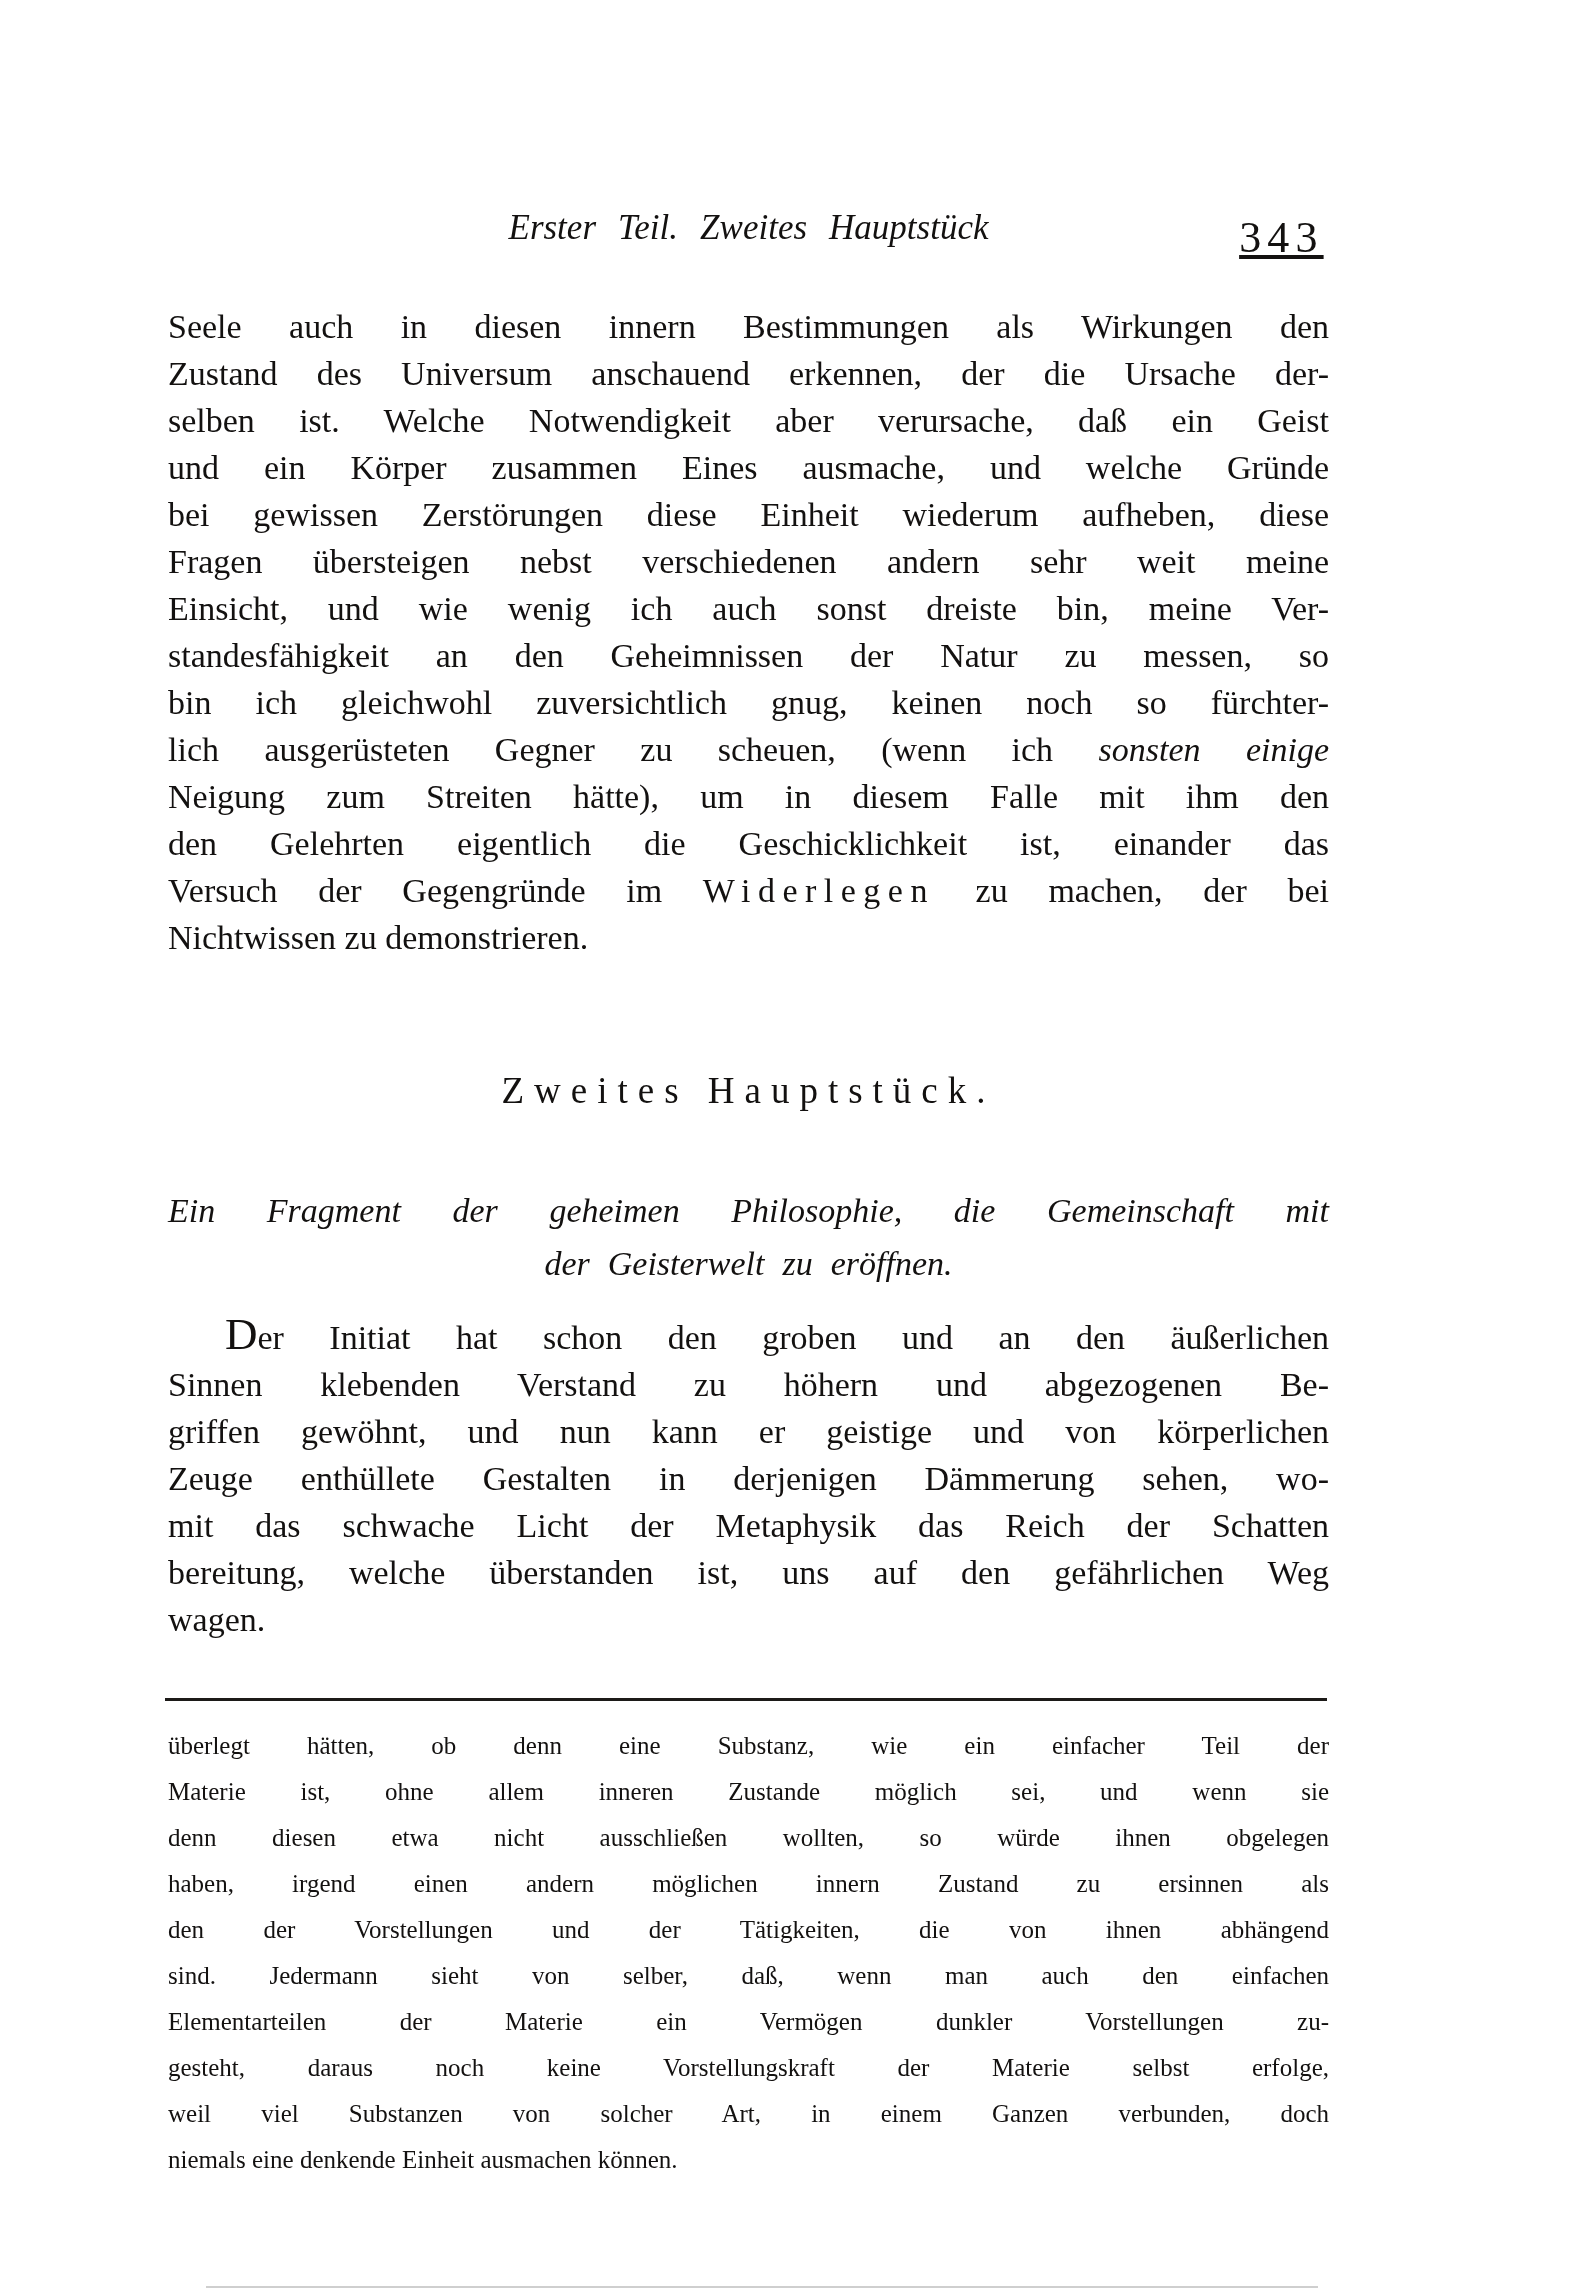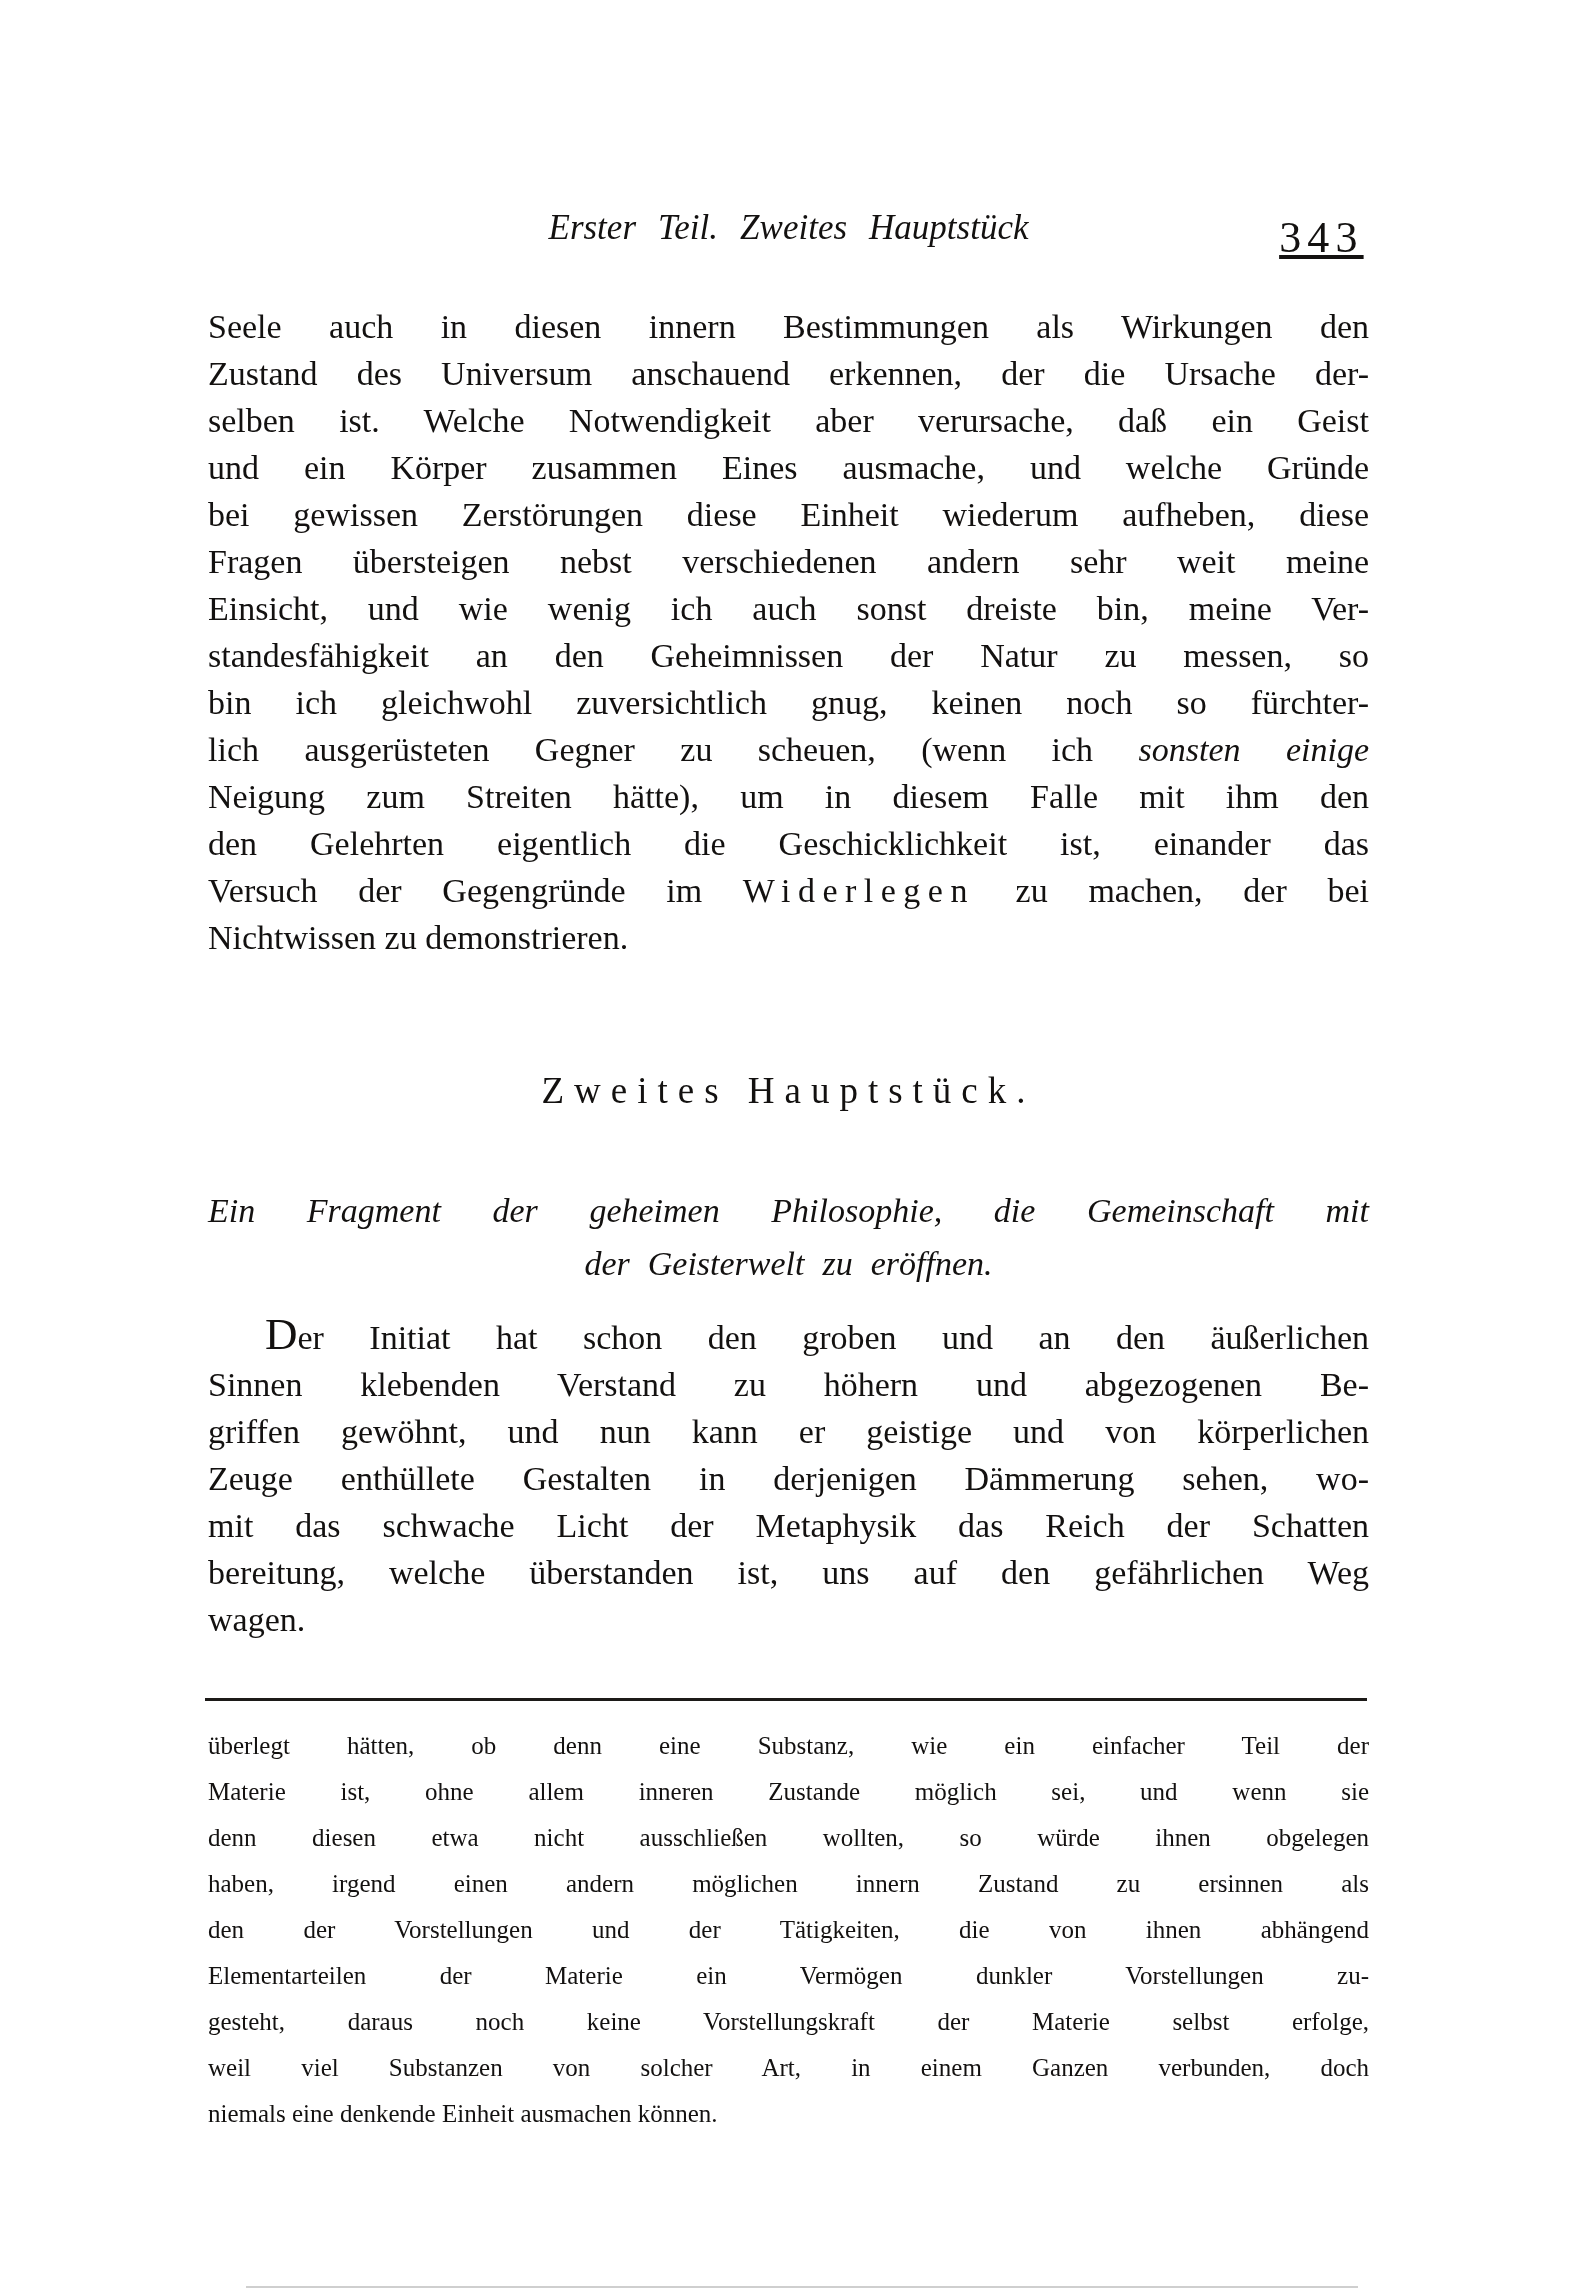--- a/index.html
+++ b/index.html
@@ -8,21 +8,20 @@
     background: #ffffff;
   }
   .page {
     position: relative;
     width: 1529px;
     height: 2296px;
     background: #ffffff;
     color: #131110;
     font-family: "Liberation Serif", "DejaVu Serif", serif;
     overflow: hidden;
-    margin-left: 40px;
   }
   .column { position: absolute; left: 168px; width: 1161px; }
 
   
   .running-header {
     top: 208px;
     height: 56px;
     font-style: italic;
     font-size: 35px;
     text-align: center;
@@ -159,20 +158,21 @@
   </div>
 
   <div class="footnote-rule"></div>
 
   <div class="column footnote">
     <div class="line">überlegt hätten, ob denn eine Substanz, wie ein einfacher Teil der</div>
     <div class="line">Materie ist, ohne allem inneren Zustande möglich sei, und wenn sie</div>
     <div class="line">denn diesen etwa nicht ausschließen wollten, so würde ihnen obgelegen</div>
     <div class="line">haben, irgend einen andern möglichen innern Zustand zu ersinnen als</div>
     <div class="line">den der Vorstellungen und der Tätigkeiten, die von ihnen abhängend</div>
+    <div class="line">sind. Jedermann sieht von selber, daß, wenn man auch den einfachen</div>
     <div class="line">Elementarteilen der Materie ein Vermögen dunkler Vorstellungen zu-</div>
     <div class="line">gesteht, daraus noch keine Vorstellungskraft der Materie selbst erfolge,</div>
     <div class="line">weil viel Substanzen von solcher Art, in einem Ganzen verbunden, doch</div>
     <div class="line flush">niemals eine denkende Einheit ausmachen können.</div>
   </div>
 
   <div class="scan-edge"></div>
 
 </div>
 

